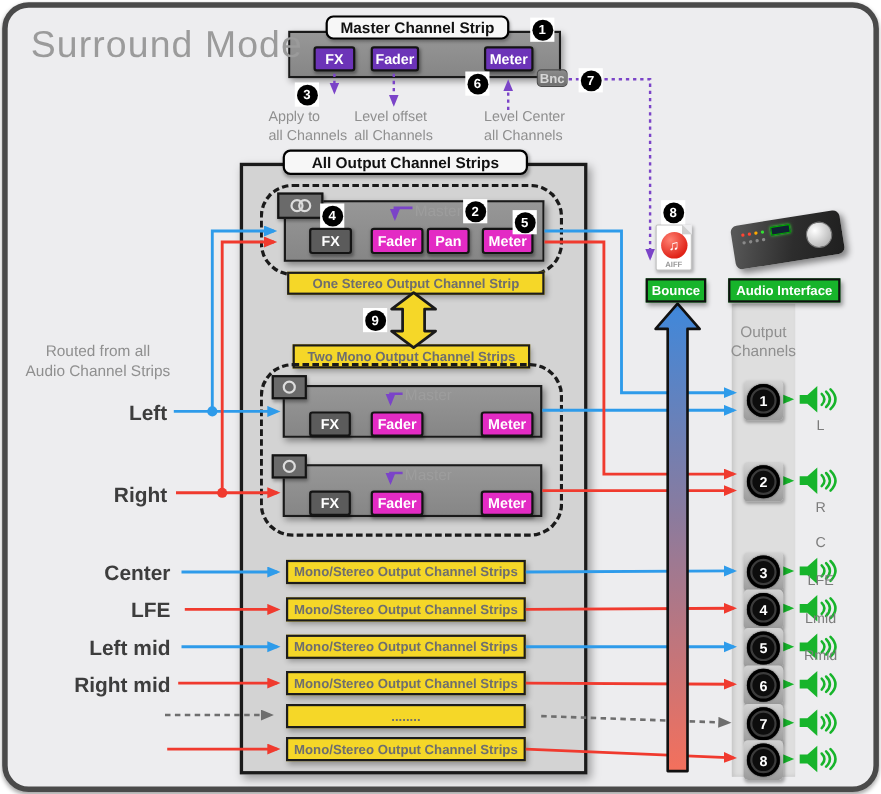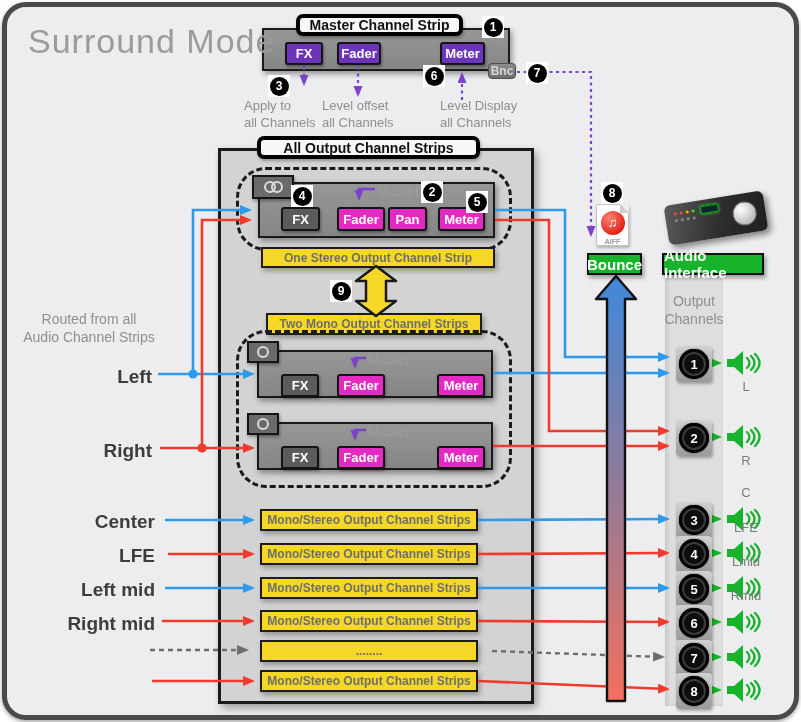--- a/index.html
+++ b/index.html
@@ -7,21 +7,21 @@
   #stage { position:relative; width:801px; height:722px; background:#fff; overflow:hidden; }
   #frame { position:absolute; left:2px; top:2px; width:797px; height:718px;
            background:#EDEDEF; border:5px solid #4a4a4a; border-radius:24px;
            box-shadow:0 2px 4px rgba(0,0,0,.35); }
   .abs { position:absolute; }
   .title { font-size:34px; color:#9b9b9b; letter-spacing:1px; z-index:3; }
   .box { background:#D3D3D3; border:3px solid #1a1a1a; z-index:1;
          box-shadow:3px 4px 8px rgba(0,0,0,.35); }
   .graybar { background:linear-gradient(#979797,#868686); border:2px solid #1a1a1a; z-index:2;
              box-shadow:2px 3px 6px rgba(0,0,0,.4); }
-  .tab { background:#f7f7f7; border:4px solid #000000; border-radius:7px; z-index:4;
+  .tab { background:#f7f7f7; border:2px solid #000000; border-radius:7px; z-index:4;
          font-weight:bold; font-size:14px; color:#111; display:flex; align-items:center;
          justify-content:center; box-shadow:1px 2px 3px rgba(0,0,0,.3); }
   .btn { border:2px solid #141414; border-radius:3px; color:#fff; font-weight:bold;
          font-size:13px; display:flex; align-items:center; justify-content:center; z-index:3;
          box-shadow:1px 2px 3px rgba(0,0,0,.35); }
   .purple  { background:#6C34B8; }
   .magenta { background:#E32BC4; }
   .darkbtn { background:#5b5b5b; }
   .ylabel { background:#F5D728; border:2px solid #1c1c1c; color:#6e6e6e; font-weight:bold;
             font-size:12px; display:flex; align-items:center; justify-content:center; z-index:2;
@@ -35,21 +35,21 @@
            align-items:center; justify-content:center; }
   .badge i { width:19px; height:19px; border-radius:50%; background:#000; color:#fff;
              font-style:normal; font-weight:bold; font-size:12px; display:flex;
              align-items:center; justify-content:center; }
   .cap { font-size:13px; color:#8f8f8f; line-height:17px; z-index:3; }
   .bnc { background:linear-gradient(#8b8b8b,#6f6f6f); border:1px solid #4c4c4c; border-radius:4px;
          color:#d6d6d6; font-size:12px; font-weight:bold; display:flex; align-items:center;
          justify-content:center; z-index:6; }
   .masterlbl { font-size:14px; color:#9d9d9d; z-index:3; }
   .greenbox { background:#17B42B; border:2px solid #101010; color:#fff; font-weight:bold;
-              font-size:15px; display:flex; align-items:center; justify-content:center; z-index:6;
+              font-size:12px; display:flex; align-items:center; justify-content:center; z-index:6;
               box-shadow:2px 3px 4px rgba(0,0,0,.35); }
   .column { background:#DEDEDE; z-index:1; box-shadow:inset 2px 0 4px rgba(0,0,0,.12); }
   .collabel { text-align:center; font-size:14px; color:#8f8f8f; line-height:18px; z-index:2; }
   .inlabel { width:120px; text-align:right; font-weight:bold; font-size:19px; color:#3d3d3d; z-index:3; }
   .routed { width:142px; text-align:center; font-size:14px; color:#8f8f8f; line-height:18px; z-index:3; }
   .jack { width:36px; height:36px; background:linear-gradient(#d2d2d2,#9a9a9a);
           border-radius:4px; z-index:6; display:flex; align-items:center; justify-content:center;
           box-shadow:1px 2px 3px rgba(0,0,0,.3); }
   .jack b { width:30px; height:30px; border-radius:50%; background:#0d0d0d; color:#fff;
             font-size:13px; display:flex; align-items:center; justify-content:center;
@@ -96,21 +96,21 @@
 
   <div class="abs cap" style="left:244px; top:97px; width:104px;">
     <div>Apply to</div>
     <div>all Channels</div>
   </div>
   <div class="abs cap" style="left:322px; top:97px; width:104px;">
     <div>Level offset</div>
     <div>all Channels</div>
   </div>
   <div class="abs cap" style="left:440px; top:97px; width:112px;">
-    <div>Level Display</div>
+    <div>Level Center</div>
     <div>all Channels</div>
   </div>
 
   <div class="abs box" style="left:218px; top:148px; width:316px; height:556px;"></div>
   <div class="abs tab" style="left:257px; top:136px; width:223px; height:23px;">All Output Channel Strips</div>
 
   <div class="abs dashed" style="left:236px; top:167px; width:276px; height:84px;"></div>
   <div class="abs graybar" style="left:258px; top:182px; width:237px; height:56px;"></div>
   <div class="abs icontab" style="left:252px; top:175px; width:42px; height:24px;">
     <i class="circ"></i>

